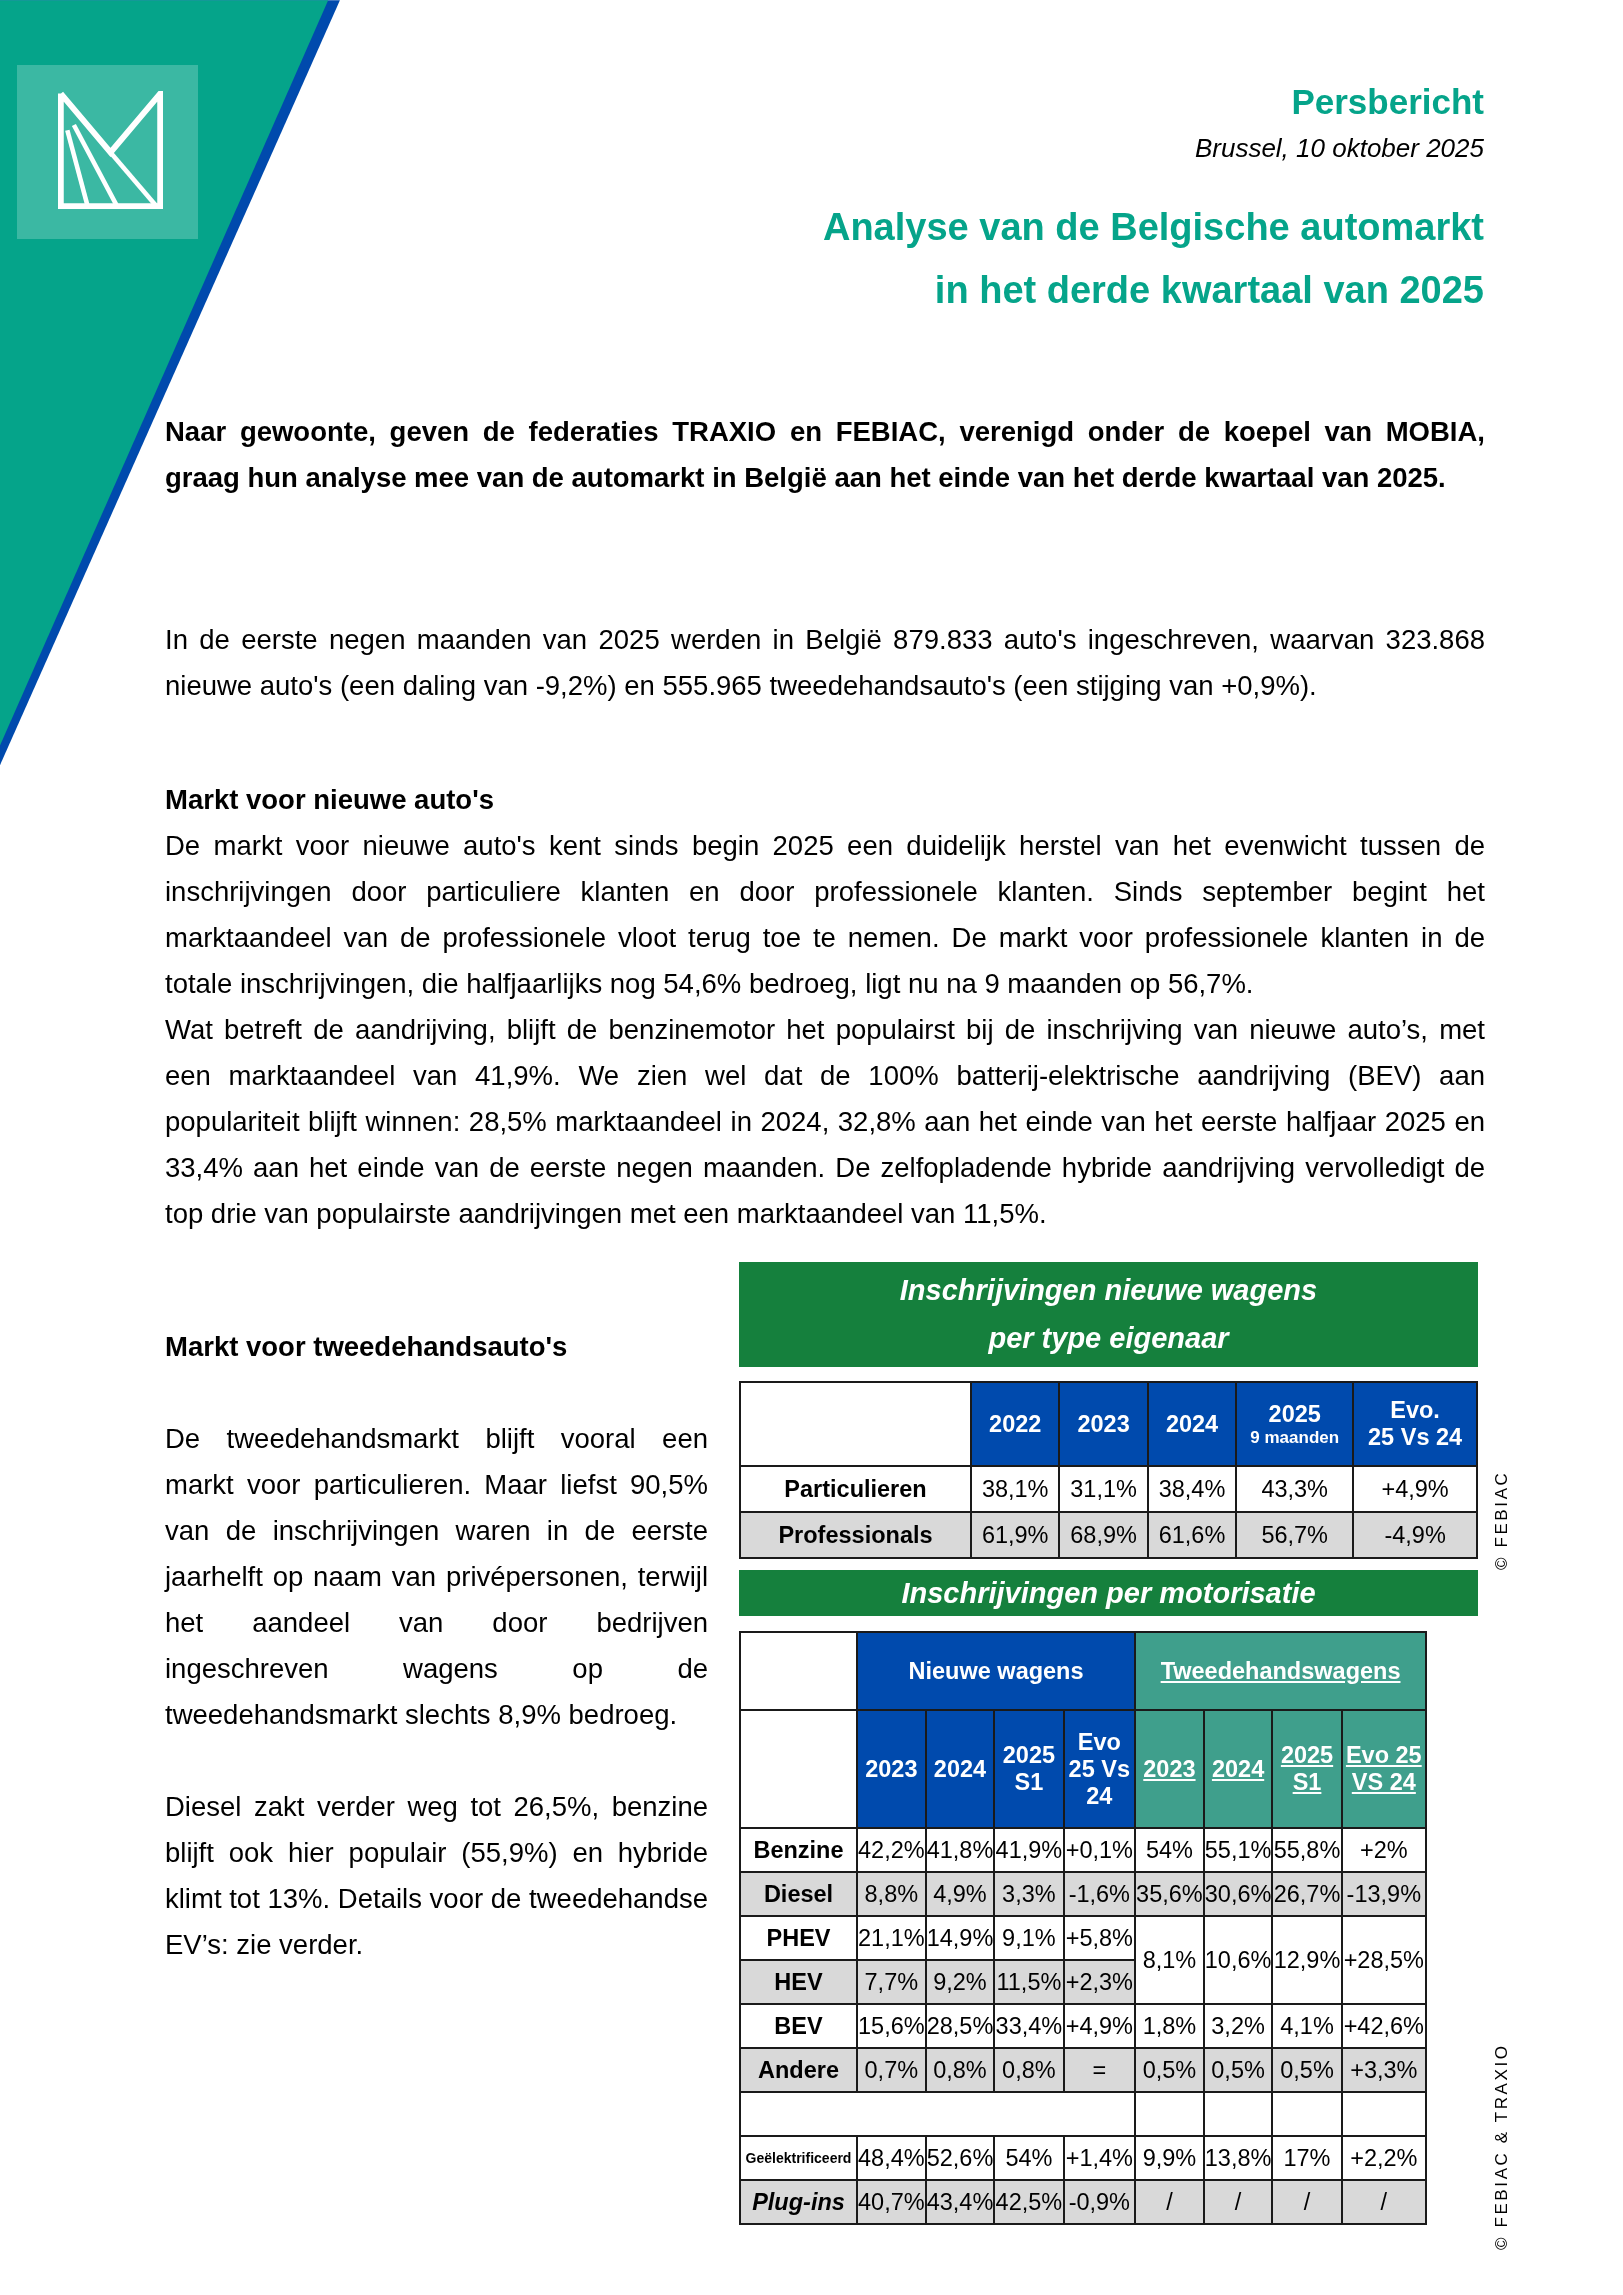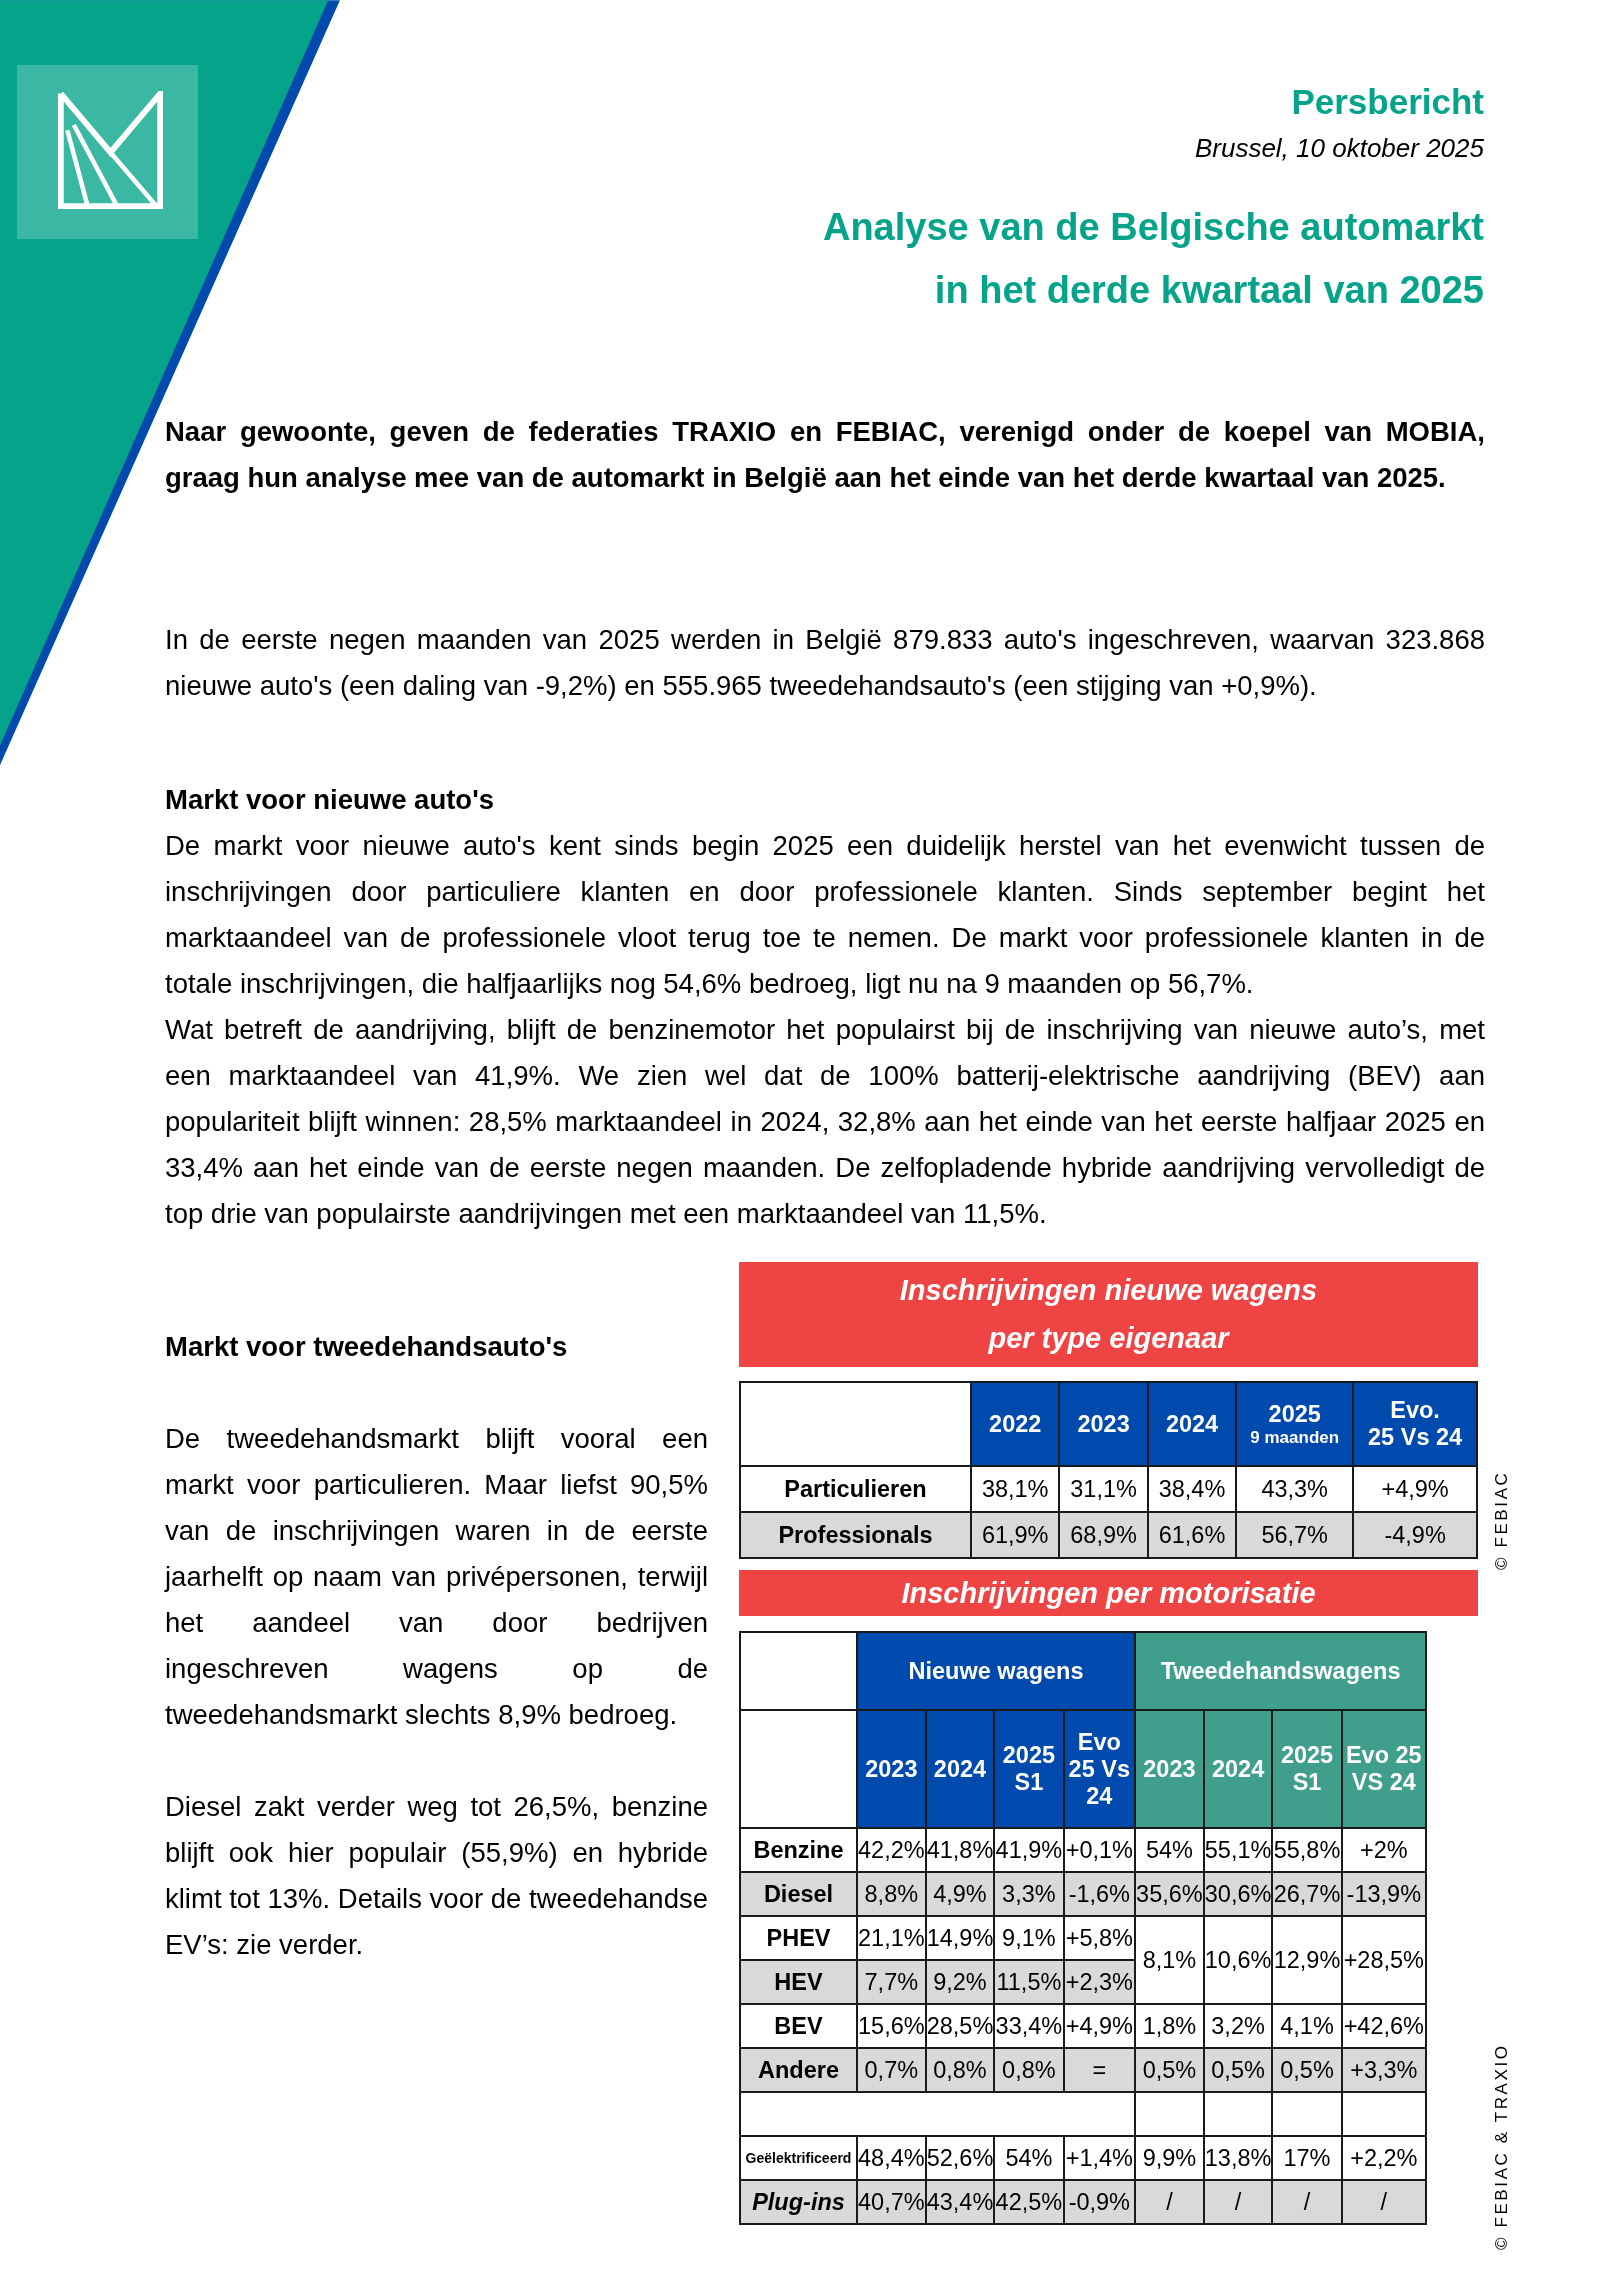--- a/index.html
+++ b/index.html
@@ -10,31 +10,31 @@
   .hdr{position:absolute;right:139px;text-align:right;}
   .persbericht{top:82px;font-size:35px;font-weight:bold;color:#05a48a;}
   .dateline{top:133px;font-size:26px;font-style:italic;}
   .title{top:196px;font-size:38px;font-weight:bold;color:#05a48a;line-height:63px;}
   .body-text{position:absolute;left:165px;width:1320px;font-size:27.5px;line-height:46px;text-align:justify;}
   .intro{top:409px;font-weight:bold;}
   .p2{top:589px;margin-top:28px;}
   .sec1{top:769px;margin-top:8px;}
   .sec-h{font-weight:bold;}
   .left-col{position:absolute;left:165px;top:1324px;width:543px;font-size:27.5px;line-height:46px;text-align:justify;}
-  .banner{position:absolute;left:739px;width:739px;background:#ef4444;color:#fff;font-style:italic;font-weight:bold;text-align:center;}
+  .banner{position:absolute;left:739px;width:739px;background:#15803d;color:#fff;font-style:italic;font-weight:bold;text-align:center;}
   .b1{top:1262px;height:105px;font-size:29px;line-height:48px;padding-top:3.9px;box-sizing:border-box;}
   .b2{top:1570px;height:46px;font-size:29px;line-height:46px;}
   table{position:absolute;border-collapse:collapse;font-size:23.5px;}
   td,th{border:2px solid #1a1a1a;text-align:center;padding:0;}
   .t1{left:739px;top:1381px;width:739px;}
   .t1 th{height:82px;}
   .t1 td{height:44px;}
   .t2{left:739px;top:1631px;width:688px;}
   .blue{background:#004aad;color:#fff;font-weight:bold;}
-  .green{background:#3f9f8c;color:#fff;font-weight:bold;}
+  .green{background:#3f9f8c;color:#fff;font-weight:bold;text-decoration:underline;}
   .grey{background:#d9d9d9;}
   .rlabel{font-weight:bold;}
   .small{font-size:17px;font-weight:bold;}
   .credit{position:absolute;font-size:17px;letter-spacing:2.6px;transform:rotate(-90deg);transform-origin:left top;white-space:nowrap;}
 </style>
 </head>
 <body>
 
 <div class="corner">
   <svg width="353" height="772" viewBox="0 0 540 1180">

